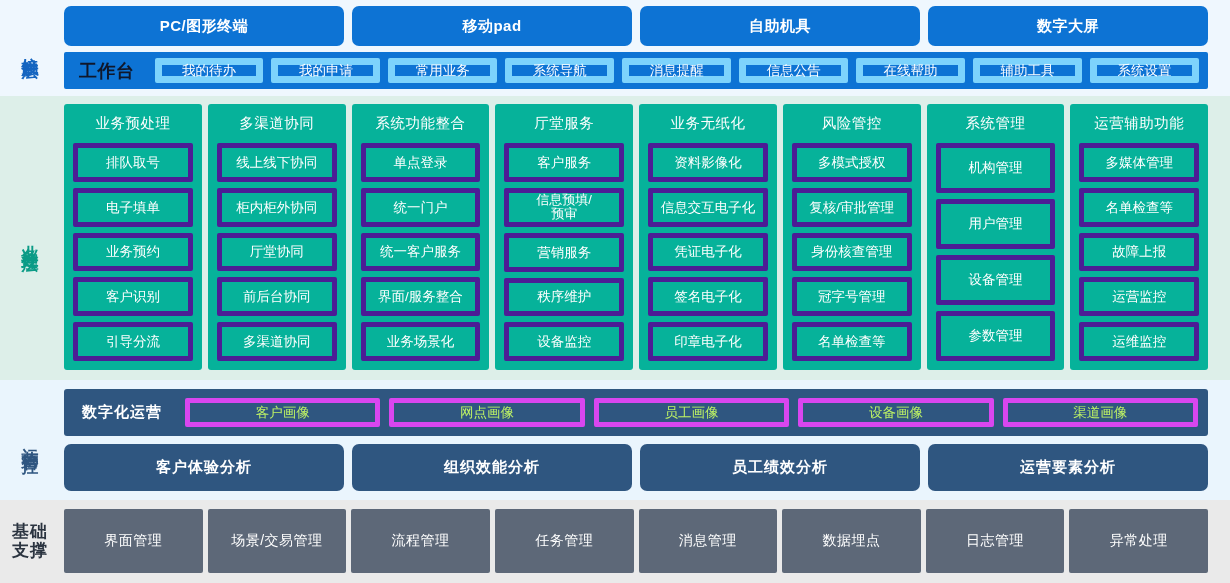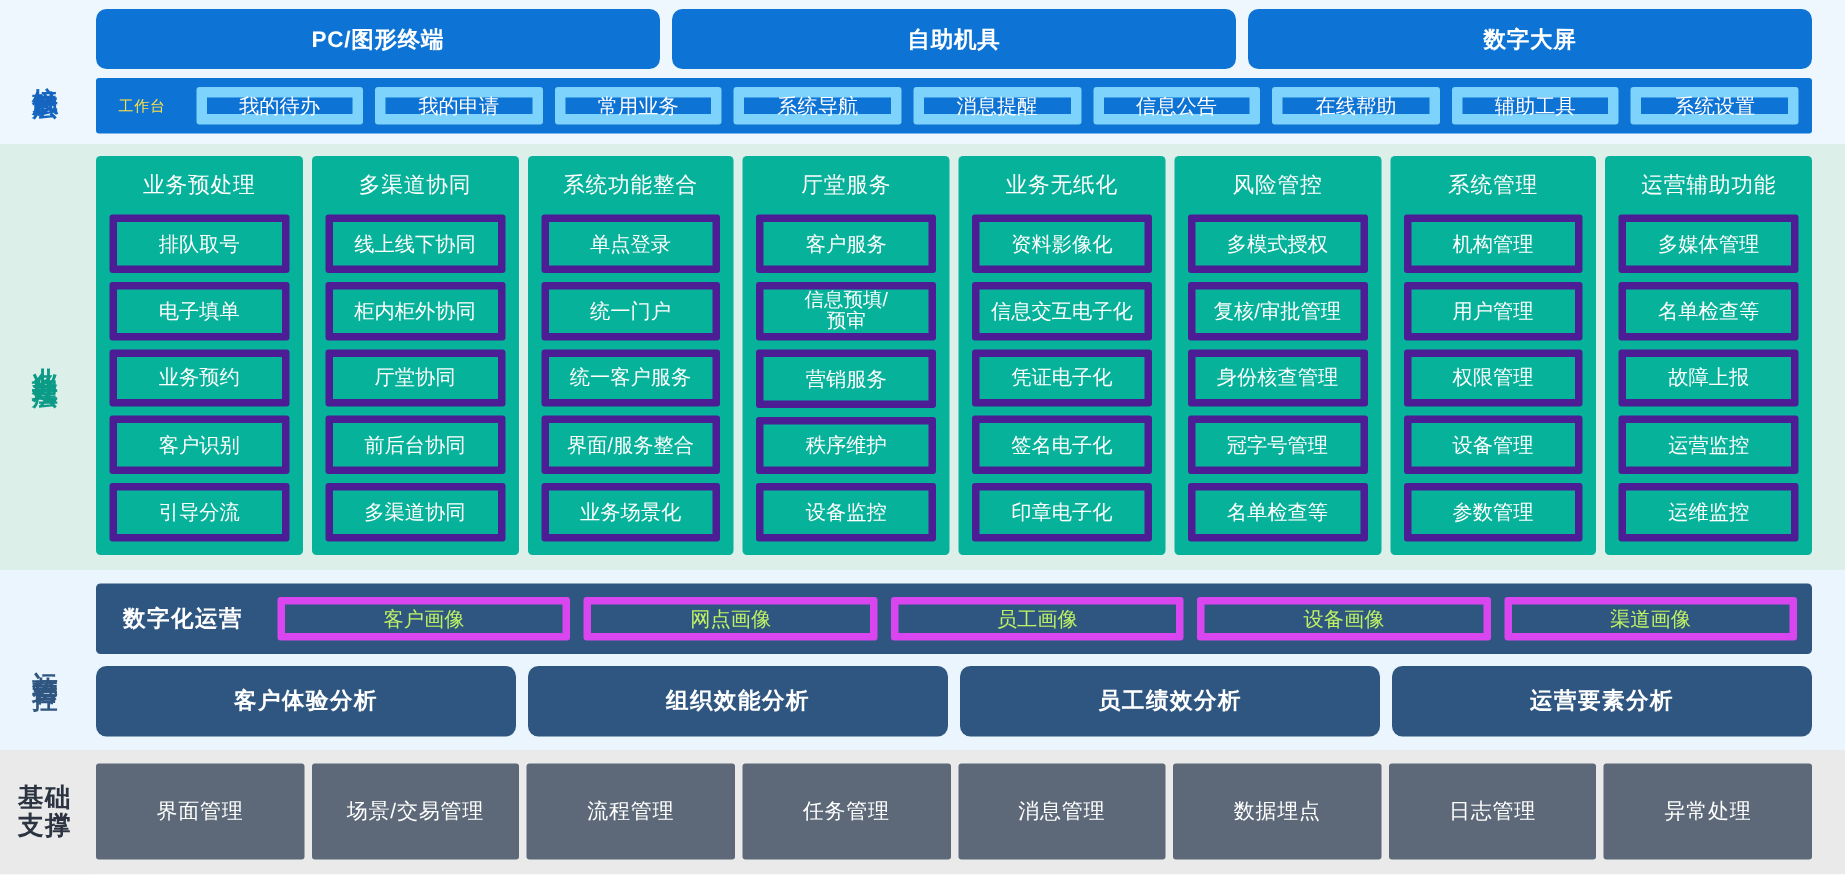--- a/index.html
+++ b/index.html
@@ -33,21 +33,21 @@
   .access-top .chan {
     flex: 1 1 0; background: #0d73d4; border-radius: 7px;
     display: flex; align-items: center; justify-content: center;
     color: #ffffff; font-size: 15px; font-weight: bold; letter-spacing: .5px;
   }
   .access-bar {
     height: 37px; background: #0d73d4; border-radius: 2px;
     display: flex; align-items: center; gap: 8px; padding: 0 9px;
   }
   .access-bar .bar-title {
-    color: #fde047; font-size: 10px; font-weight: normal; letter-spacing: .5px;
+    color: #0f172a; font-size: 18px; font-weight: bold; letter-spacing: .5px;
     padding: 0 12px 0 6px; white-space: nowrap;
   }
   .access-bar .pill {
     flex: 1 1 0; height: 25px; border: 7px solid #7dd3fc; border-radius: 2px;
     display: flex; align-items: center; justify-content: center;
     color: #ffffff; font-size: 13.5px; white-space: nowrap;
   }
 
   
   .band-biz { background: #ddefe9; flex: 0 0 284px; }
@@ -108,20 +108,21 @@
 
 <div class="page">
 
   <section class="band band-access">
     <div class="band-label">
       <span class="vtxt">接触层</span>
     </div>
     <div class="band-body access-body">
       <div class="access-top">
         <div class="chan">PC/图形终端</div>
+        <div class="chan">移动pad</div>
         <div class="chan">自助机具</div>
         <div class="chan">数字大屏</div>
       </div>
       <div class="access-bar">
         <span class="bar-title">工作台</span>
         <div class="pill">我的待办</div>
         <div class="pill">我的申请</div>
         <div class="pill">常用业务</div>
         <div class="pill">系统导航</div>
         <div class="pill">消息提醒</div>
@@ -190,21 +191,20 @@
         <div class="cell">复核/审批管理</div>
         <div class="cell">身份核查管理</div>
         <div class="cell">冠字号管理</div>
         <div class="cell">名单检查等</div>
       </div>
 
       <div class="biz-col">
         <div class="col-title">系统管理</div>
         <div class="cell">机构管理</div>
         <div class="cell">用户管理</div>
-        <div class="cell">权限管理</div>
         <div class="cell">设备管理</div>
         <div class="cell">参数管理</div>
       </div>
 
       <div class="biz-col">
         <div class="col-title">运营辅助功能</div>
         <div class="cell">多媒体管理</div>
         <div class="cell">名单检查等</div>
         <div class="cell">故障上报</div>
         <div class="cell">运营监控</div>

